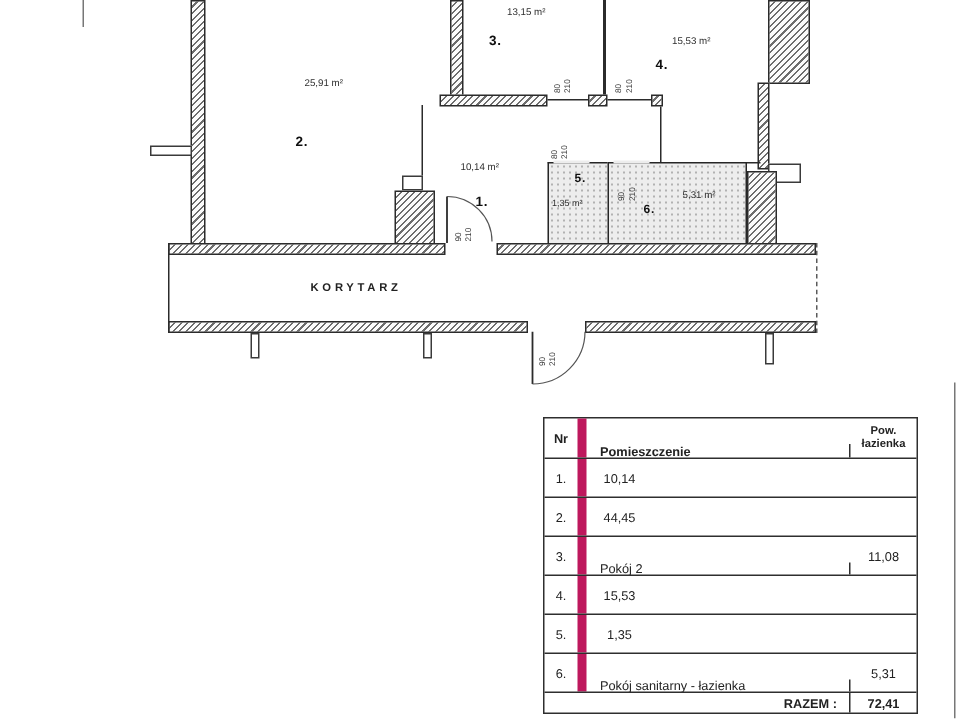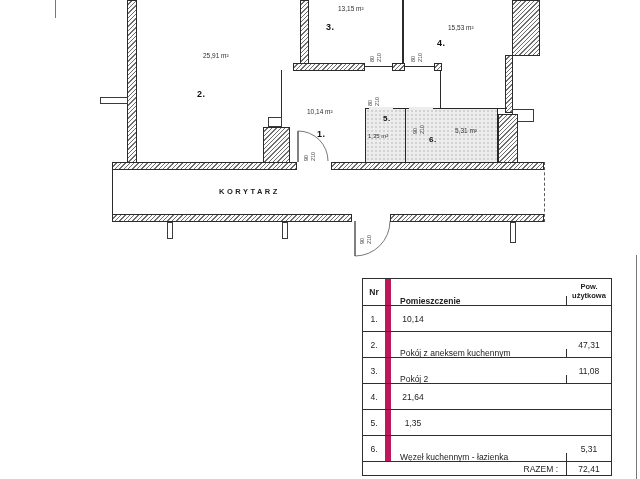--- a/index.html
+++ b/index.html
@@ -23,38 +23,38 @@
   
   .graybox{
     position:absolute;box-sizing:border-box;border:1.5px solid #262626;
     background-color:#ededed;
     background-image:radial-gradient(#b2b2b2 0.6px, rgba(0,0,0,0) 0.8px);
     background-size:4px 4px;
   }
   .dashv{position:absolute;width:0;border-left:1px dashed #5a5a5a;}
   .room-number{position:absolute;font-weight:bold;font-size:9px;color:#0f0f0f;letter-spacing:0.5px;}
   .room-area{position:absolute;font-size:6.5px;color:#2e2e2e;white-space:nowrap;}
-  .corridor-label{position:absolute;font-weight:bold;font-size:7.5px;letter-spacing:2.5px;color:#222;margin-left:12px;}
+  .corridor-label{position:absolute;font-weight:bold;font-size:7.5px;letter-spacing:2.5px;color:#222;}
   .doordim{position:absolute;display:flex;gap:1px;}
   .doordim span{
     writing-mode:vertical-rl;transform:rotate(180deg);
     font-size:5.5px;line-height:1.15;color:#3b3b3b;white-space:nowrap;
   }
   .arc-svg{position:absolute;}
   
   .area-table{
     position:absolute;left:362px;top:278px;width:250px;height:198px;
     border:1.5px solid #2e2e2e;box-sizing:border-box;background:#fff;
     display:flex;flex-direction:column;font-size:8.5px;color:#222;
   }
   .tr{display:flex;align-items:center;border-top:1px solid #2e2e2e;box-sizing:border-box;}
   .tr:first-child{border-top:none;}
   .tr-h{height:26px;font-weight:bold;}
   .tr-d{height:26px;}
-  .tr-t{flex:1;font-weight:normal;}
+  .tr-t{flex:1;font-weight:bold;}
   .td-nr{width:28px;align-self:stretch;display:flex;align-items:center;justify-content:center;border-right:6px solid #be185d;box-sizing:border-box;}
   .td-name{flex:1;align-self:stretch;display:flex;align-items:center;padding-left:9px;border-right:1px solid #2e2e2e;box-sizing:border-box;margin-top:17px;}
   .td-area{width:44px;align-self:stretch;display:flex;align-items:center;justify-content:center;}
   .td-area-h{flex-direction:column;justify-content:center;line-height:1.15;font-size:7.5px;align-items:center;}
   .td-merged{flex:1;align-self:stretch;display:flex;align-items:center;justify-content:flex-end;padding-right:8px;border-right:1px solid #2e2e2e;box-sizing:border-box;}
 </style>
 </head>
 <body>
 
 <div class="abs" style="left:0;top:0;width:640px;height:479px;">
@@ -153,47 +153,46 @@
       <span>210</span>
   </div>
 </div>
 
 <div class="area-table">
   <div class="tr tr-h">
     <div class="td-nr">Nr</div>
     <div class="td-name">Pomieszczenie</div>
     <div class="td-area td-area-h">
       <span>Pow.</span>
-      <span>użytkowa</span>
+      <span>łazienka</span>
     </div>
   </div>
   <div class="tr tr-d">
     <div class="td-nr">1.</div>
     <div class="td-area">10,14</div>
   </div>
   <div class="tr tr-d">
     <div class="td-nr">2.</div>
-    <div class="td-name">Pokój z aneksem kuchennym</div>
-    <div class="td-area">47,31</div>
+    <div class="td-area">44,45</div>
   </div>
   <div class="tr tr-d">
     <div class="td-nr">3.</div>
     <div class="td-name">Pokój 2</div>
     <div class="td-area">11,08</div>
   </div>
   <div class="tr tr-d">
     <div class="td-nr">4.</div>
-    <div class="td-area">21,64</div>
+    <div class="td-area">15,53</div>
   </div>
   <div class="tr tr-d">
     <div class="td-nr">5.</div>
     <div class="td-area">1,35</div>
   </div>
   <div class="tr tr-d">
     <div class="td-nr">6.</div>
-    <div class="td-name">Węzeł kuchennym - łazienka</div>
+    <div class="td-name">Pokój sanitarny - łazienka</div>
     <div class="td-area">5,31</div>
   </div>
   <div class="tr tr-t">
     <div class="td-merged">RAZEM :</div>
     <div class="td-area">72,41</div>
   </div>
 </div>
 
 </body></html>

